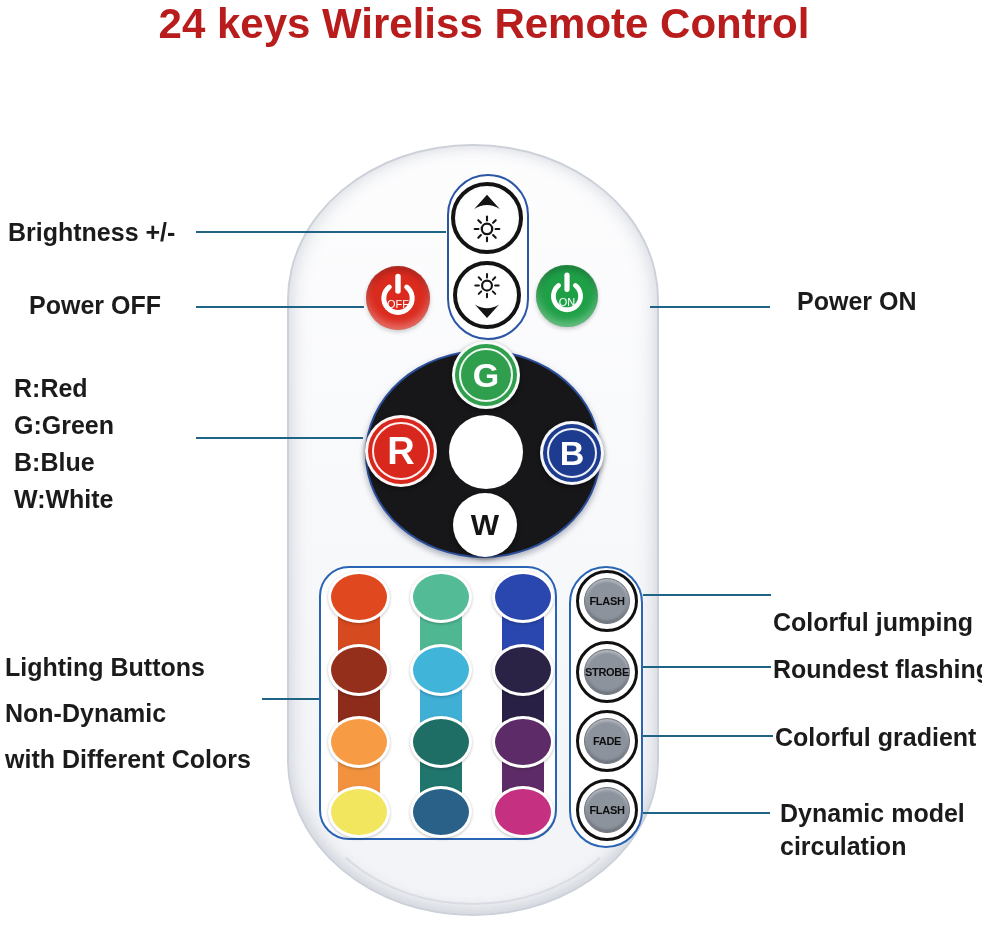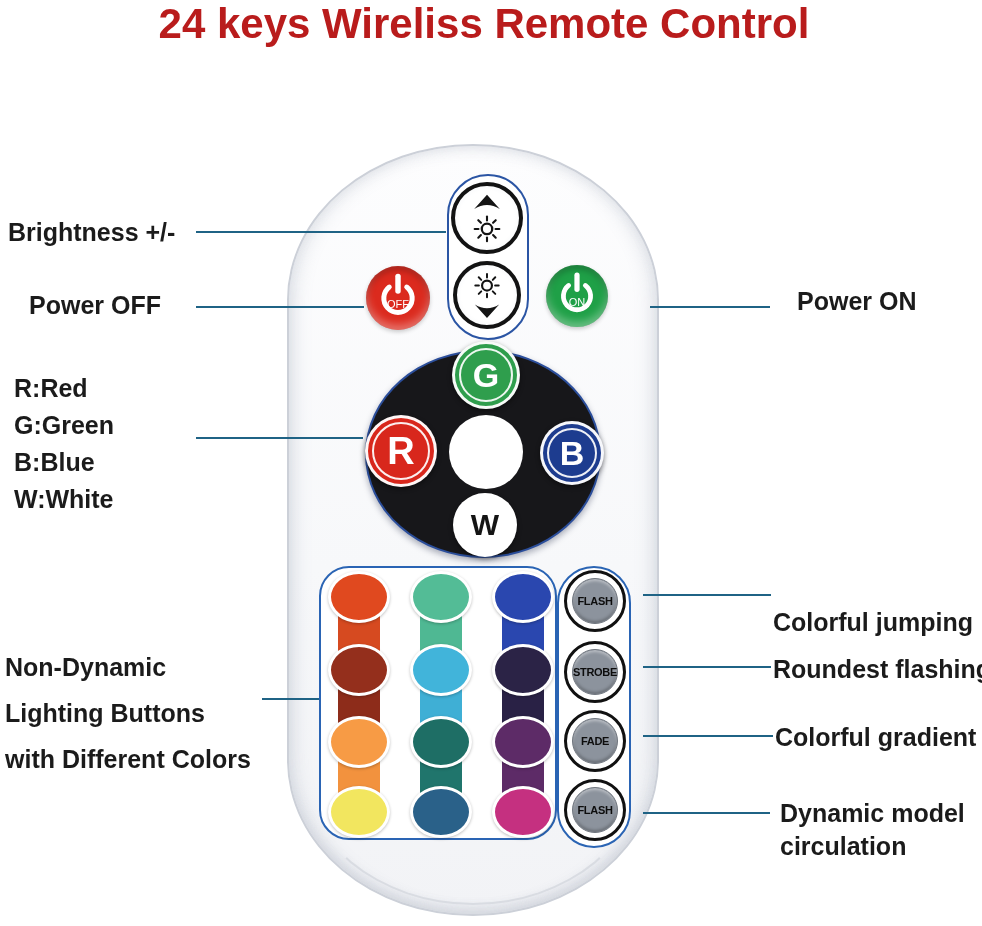--- a/index.html
+++ b/index.html
@@ -50,21 +50,21 @@
   .center-pad{position:absolute;border-radius:50%;background:#fff;z-index:3;}
 
   
   .grid-box{position:absolute;left:30px;top:420px;width:238px;height:274px;box-sizing:border-box;
           background:#fff;border:2px solid #2A64B4;border-radius:30px;z-index:2;}
   .band{position:absolute;width:42px;z-index:1;}
   .ckey{position:absolute;width:62px;height:52px;border-radius:50%;box-sizing:border-box;
           border:3px solid #fff;z-index:2;box-shadow:0 1px 3px rgba(0,0,0,.25);}
 
   
-  .mode-box{position:absolute;left:268px;top:420px;width:74px;height:282px;box-sizing:border-box;
+  .mode-box{position:absolute;left:280px;top:420px;width:74px;height:282px;box-sizing:border-box;
           background:#fff;border:2px solid #2A64B4;border-radius:37px;z-index:2;}
   .mode-btn{position:absolute;width:62px;height:62px;border-radius:50%;background:#fff;
           border:3.5px solid #111;box-sizing:border-box;display:flex;align-items:center;justify-content:center;}
   .mode-inner{width:46px;height:46px;border-radius:50%;background:#8C939D;border:1px solid #6F757E;
           display:flex;align-items:center;justify-content:center;box-sizing:border-box;
           box-shadow:inset 0 2px 3px rgba(255,255,255,.4), inset 0 -2px 3px rgba(0,0,0,.25);}
   .mode-inner span{font-size:11px;font-weight:bold;color:#0d0d0d;letter-spacing:-0.3px;}
 </style>
 </head>
 <body>
@@ -85,22 +85,22 @@
 
   <div class="lbl" style="left:8px;top:218px;">Brightness +/-</div>
   <div class="lbl" style="left:8px;top:291px;margin-left:21px;">Power OFF</div>
   <div class="lbl-block" style="left:14px;top:354px;line-height:37px;">
     <div>R:Red</div>
     <div>G:Green</div>
     <div>B:Blue</div>
     <div>W:White</div>
   </div>
   <div class="lbl-block" style="left:5px;top:628px;line-height:46px;">
+    <div>Lighting Buttons</div>
     <div>Non-Dynamic</div>
-    <div>Lighting Buttons</div>
     <div>with Different Colors</div>
   </div>
 
   <div class="lbl" style="left:797px;top:287px;">Power ON</div>
   <div class="lbl" style="left:773px;top:588px;margin-top:20px;">Colorful jumping</div>
   <div class="lbl" style="left:773px;top:655px;">Roundest flashing</div>
   <div class="lbl" style="left:775px;top:723px;">Colorful gradient</div>
   <div class="lbl-block" style="left:780px;top:781px;line-height:33px;">
     <div>Dynamic model</div>
     <div>circulation</div>
@@ -145,21 +145,21 @@
     </div>
 
     <div class="pwr-btn" style="left: 77px; top: 120px; width: 64px; height: 64px; background: rgb(219, 42, 30);">
       <svg class="pwr-icon" width="48" height="48" viewBox="0 0 44 44">
         <path d="M30 13.8 A13 13 0 1 1 14 13.8" fill="none" stroke="#fff" stroke-width="4.6" stroke-linecap="round"></path>
         <path d="M22 4 L22 17.5" fill="none" stroke="#fff" stroke-width="5" stroke-linecap="round"></path>
       </svg>
       <div class="pwr-txt"><span>OFF</span></div>
     </div>
 
-    <div class="pwr-btn" style="left: 257px; top: 119px; width: 62px; height: 62px; background: rgb(31, 160, 71);">
+    <div class="pwr-btn" style="left: 247px; top: 119px; width: 62px; height: 62px; background: rgb(31, 160, 71);">
       <svg class="pwr-icon" width="46" height="46" viewBox="0 0 44 44">
         <path d="M30 13.8 A13 13 0 1 1 14 13.8" fill="none" stroke="#fff" stroke-width="4.6" stroke-linecap="round"></path>
         <path d="M22 4 L22 17.5" fill="none" stroke="#fff" stroke-width="5" stroke-linecap="round"></path>
       </svg>
       <div class="pwr-txt"><span>ON</span></div>
     </div>
 
     <div class="rgbw-oval"></div>
     <div class="key" style="left: 163px; top: 195px; width: 68px; height: 68px; background: rgb(47, 158, 77);">
       <span>G</span>

